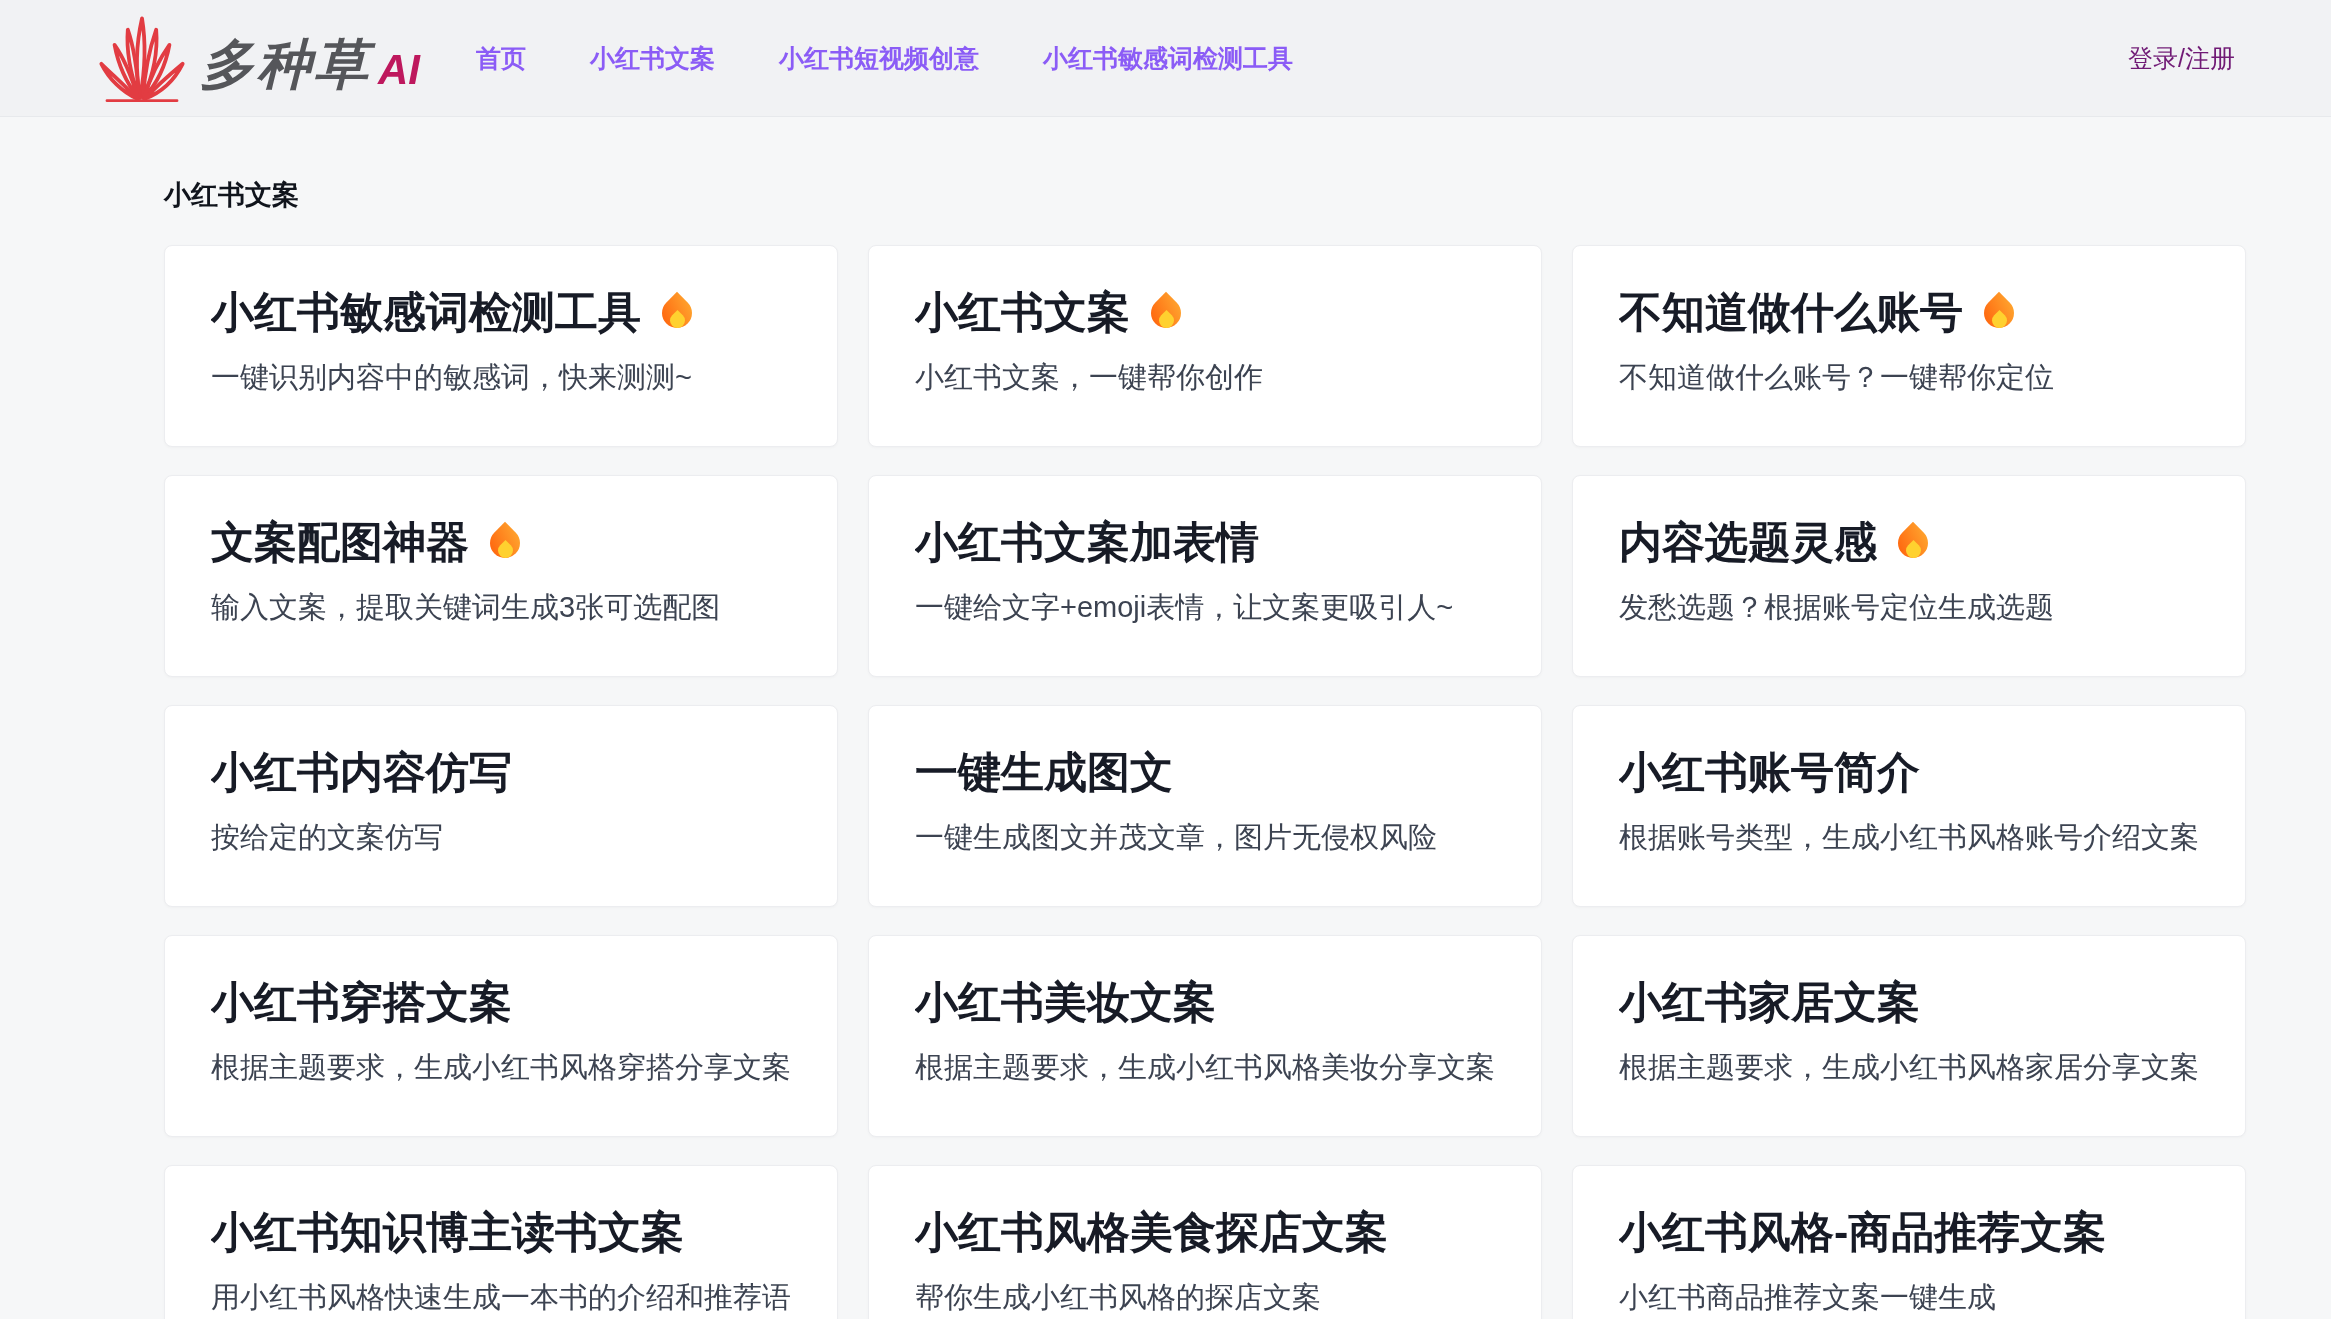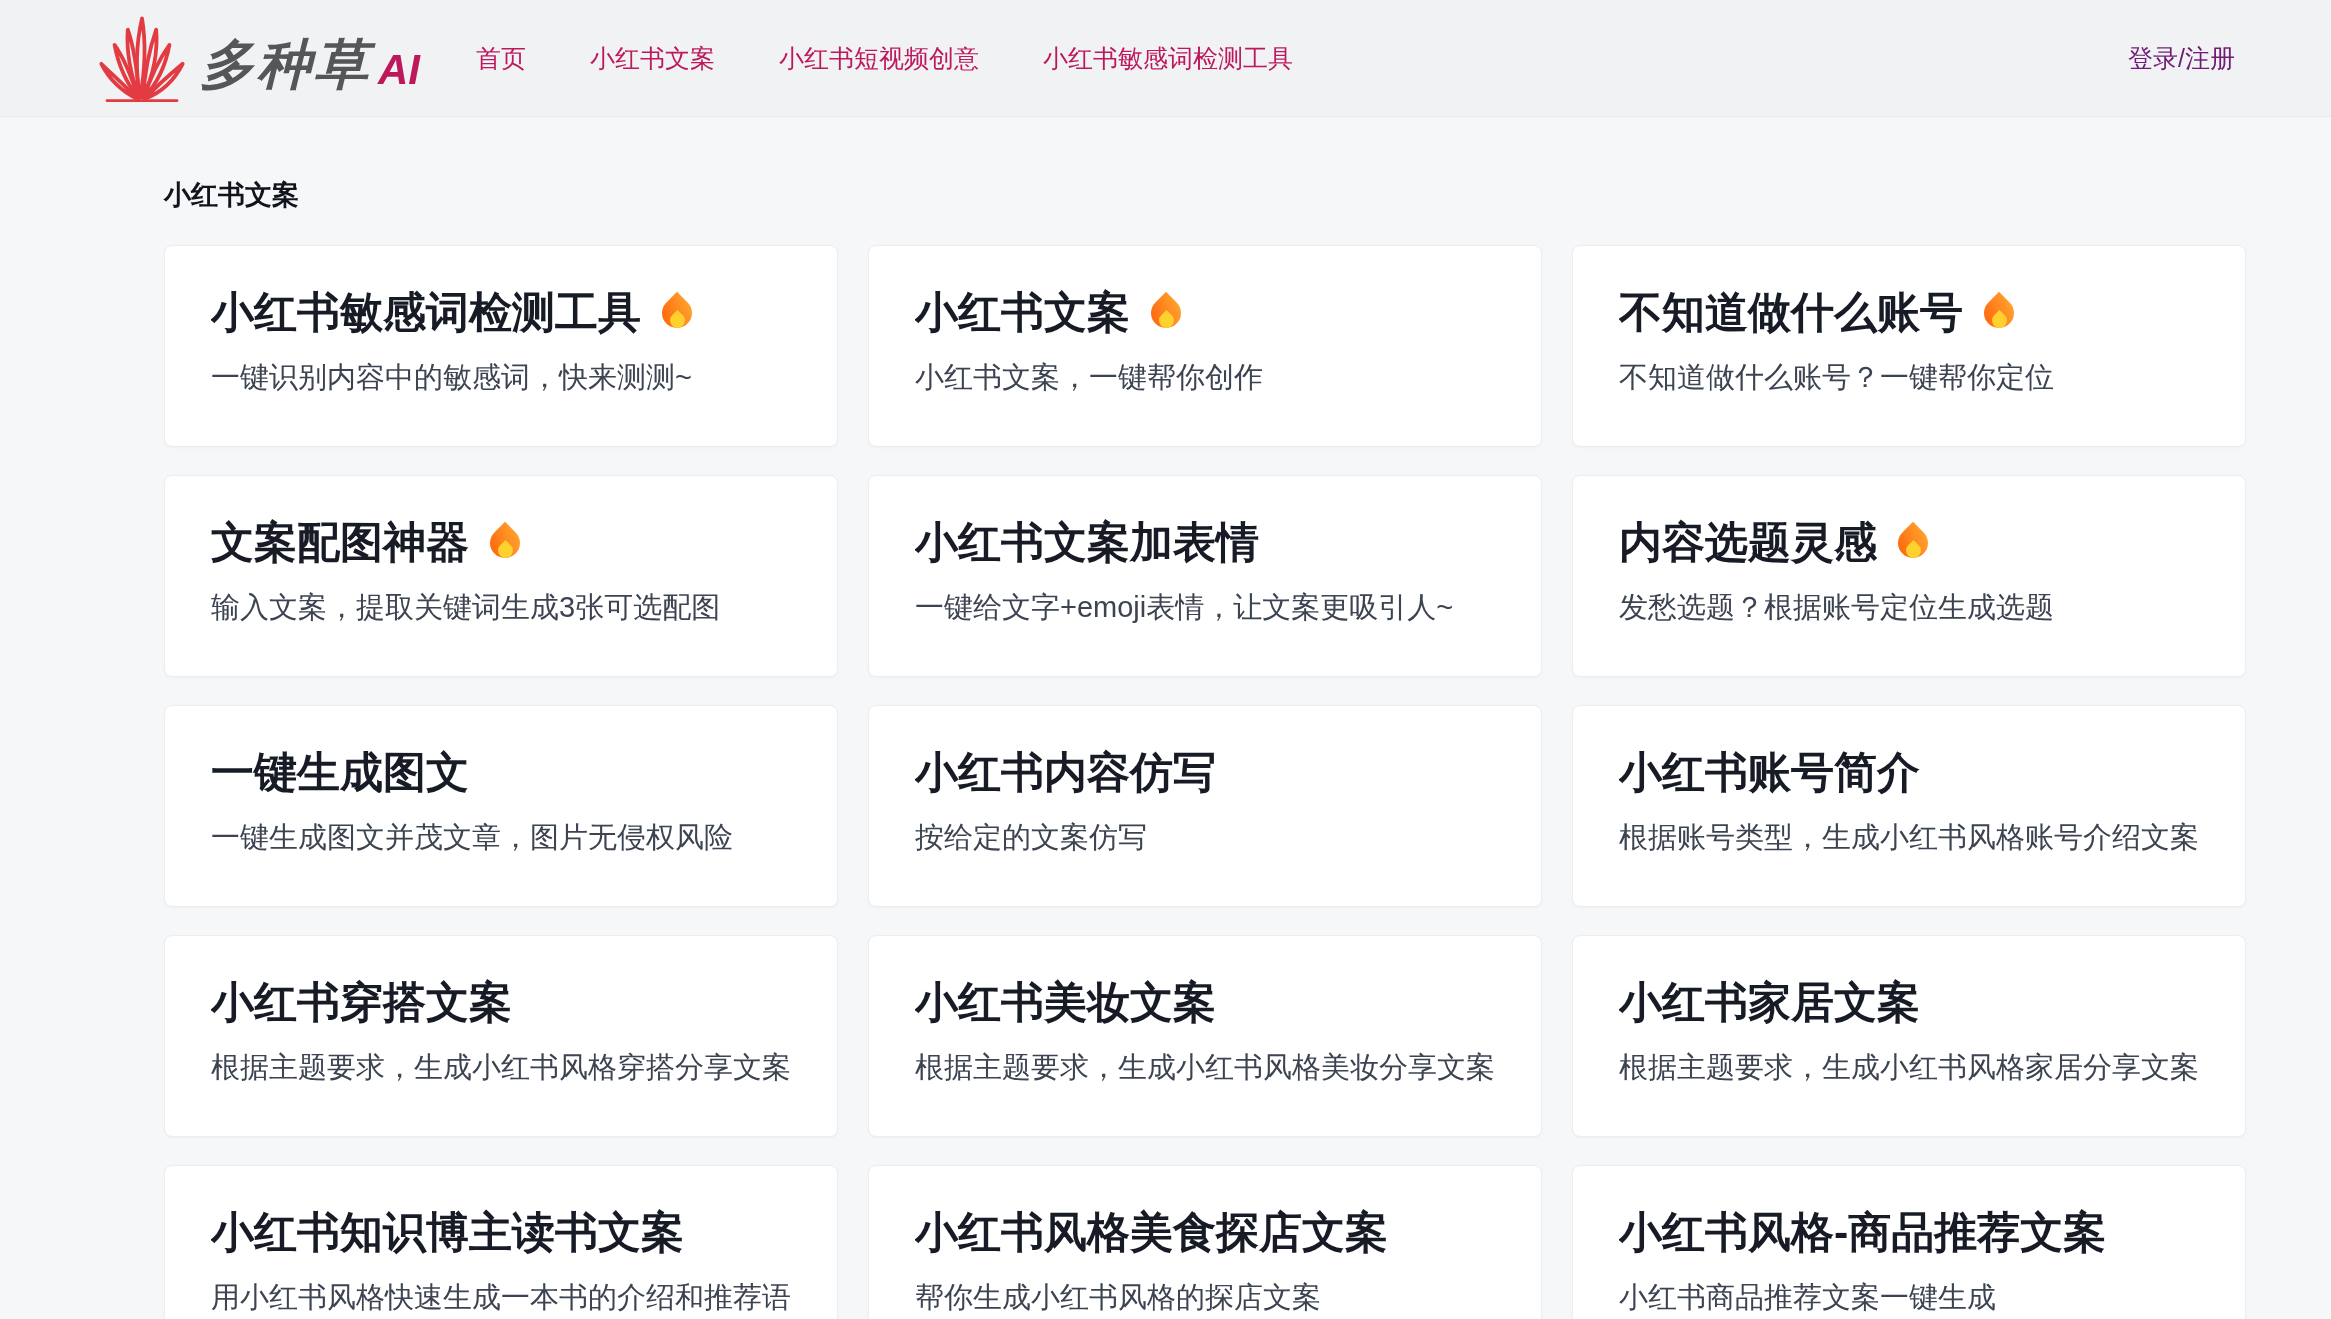--- a/index.html
+++ b/index.html
@@ -29,22 +29,22 @@
     color: #55565a; line-height: 1;
     margin-left: 6px; padding-bottom: 10px;
   }
   .brand-suffix {
     font-weight: 900; font-style: italic;
     font-size: 42px; color: #be185d;
     line-height: 1; margin-left: 7px; padding-bottom: 10px;
   }
   .nav { display: flex; gap: 64px; margin-left: 56px; }
   .nav-item {
-    font-size: 25px; color: #be185d; text-decoration: none;
-    cursor: pointer; white-space: nowrap;
+    font-size: 25px; color: #8b5cf6; text-decoration: none;
+    cursor: pointer; white-space: nowrap; font-weight: bold;
   }
   .auth-link {
     margin-left: auto; font-size: 25px; color: #701a75;
     text-decoration: none; cursor: pointer; white-space: nowrap;
   }
 
   
   .main { padding: 0 164px; }
   .section-title {
     margin: 62px 0 0 0;
@@ -176,32 +176,32 @@
   <div class="card">
     <h3 class="card-title">
       <span>内容选题灵感</span>
       <span class="flame"></span>
     </h3>
     <p class="card-desc">发愁选题？根据账号定位生成选题</p>
   </div>
 
   <div class="card">
     <h3 class="card-title">
+      <span>小红书内容仿写</span>
+
+    </h3>
+    <p class="card-desc">按给定的文案仿写</p>
+  </div>
+
+  <div class="card">
+    <h3 class="card-title">
       <span>一键生成图文</span>
 
     </h3>
     <p class="card-desc">一键生成图文并茂文章，图片无侵权风险</p>
-  </div>
-
-  <div class="card">
-    <h3 class="card-title">
-      <span>小红书内容仿写</span>
-
-    </h3>
-    <p class="card-desc">按给定的文案仿写</p>
   </div>
 
   <div class="card">
     <h3 class="card-title">
       <span>小红书账号简介</span>
 
     </h3>
     <p class="card-desc">根据账号类型，生成小红书风格账号介绍文案</p>
   </div>
 

